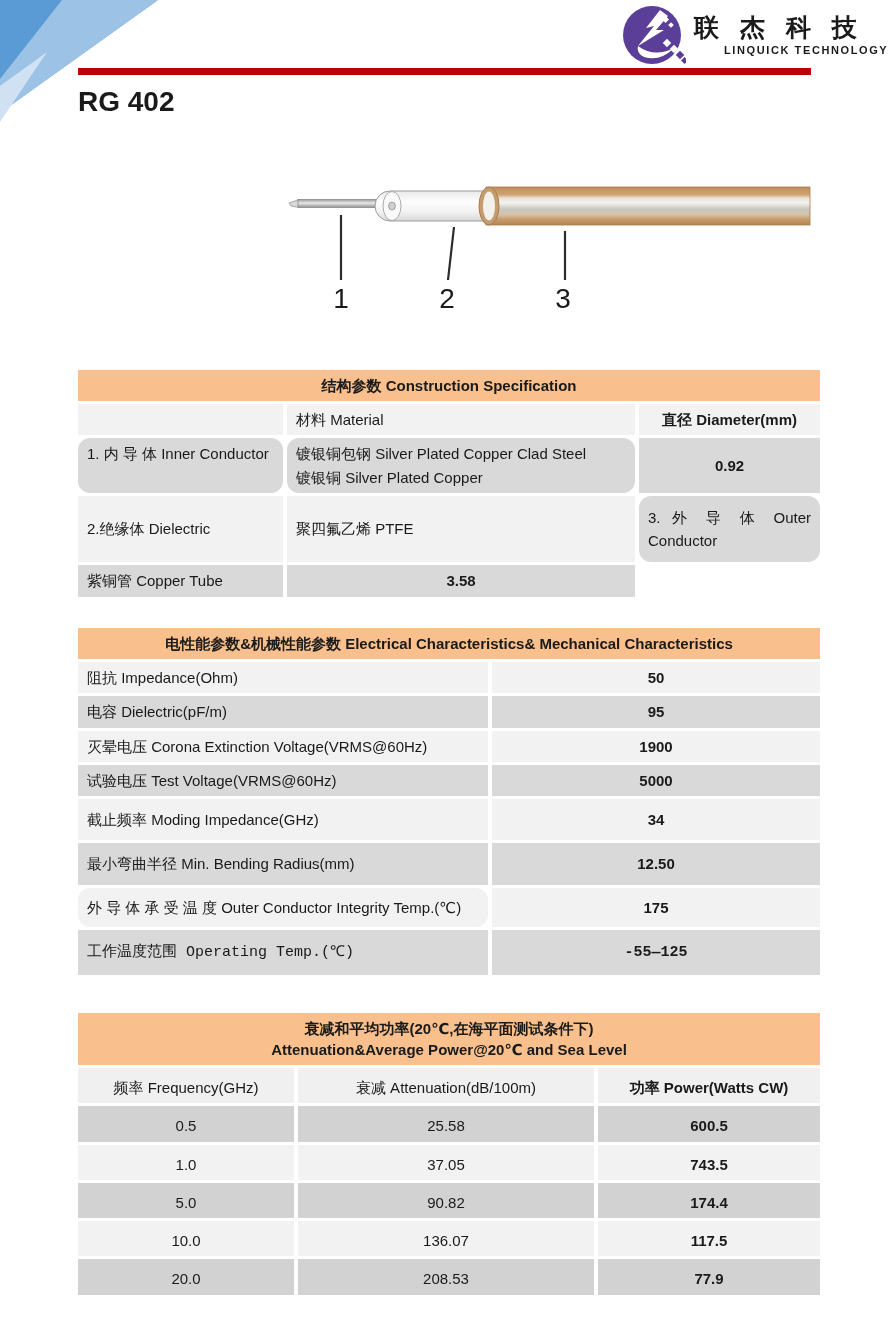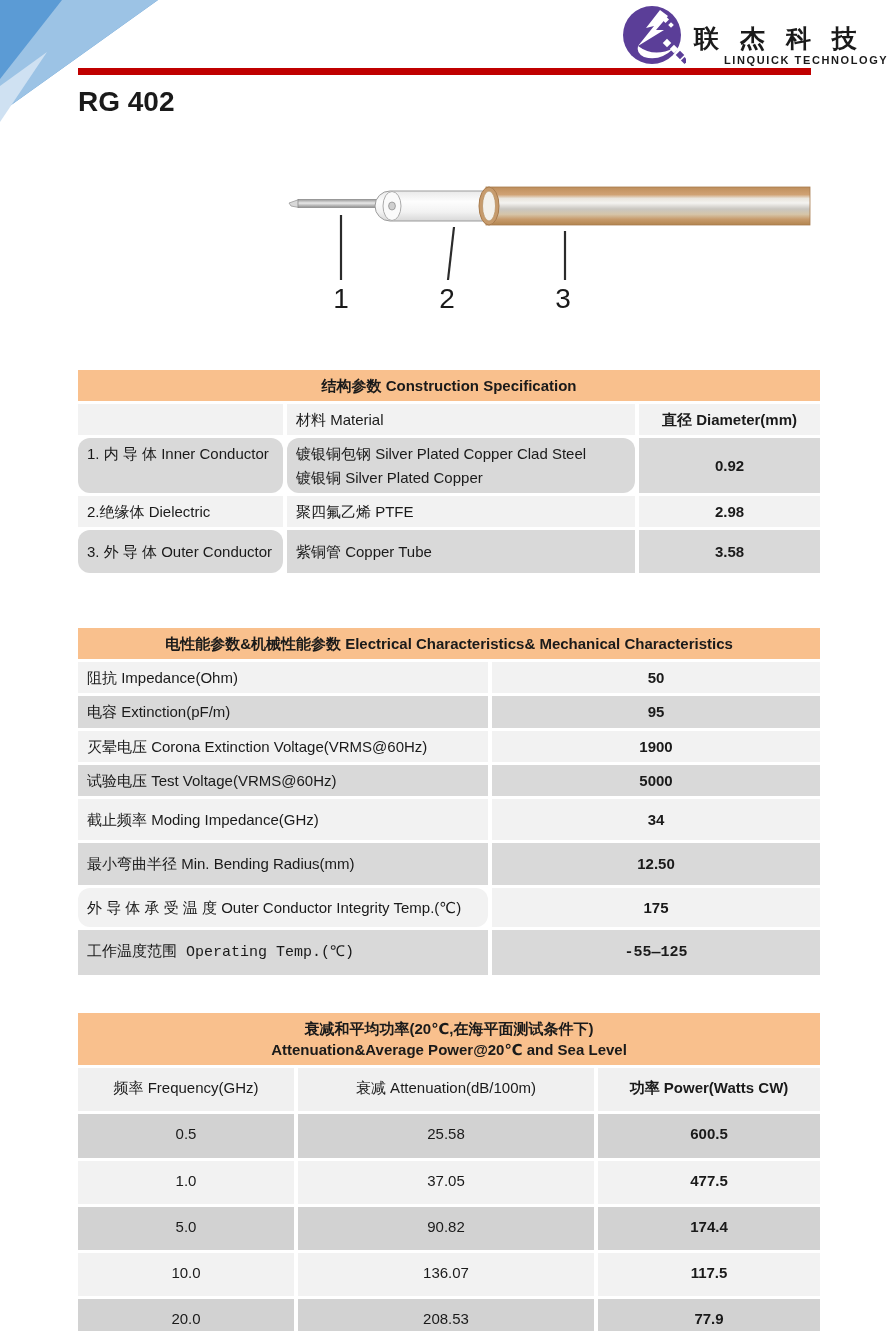--- a/index.html
+++ b/index.html
@@ -2,21 +2,21 @@
 <html><head>
 <meta charset="utf-8">
 <style>
   * { margin:0; padding:0; box-sizing:border-box; }
   html,body { background:#fff; }
   body {
     width:895px; height:1331px; position:relative; overflow:hidden;
     font-family:"Liberation Sans","DejaVu Sans",sans-serif; color:#1a1a1a;
   }
   .corner-deco { position:absolute; left:0; top:0; }
-  .logo { position:absolute; left:616px; top:4px; display:flex; align-items:flex-end; }
+  .logo { position:absolute; left:616px; top:4px; display:flex; align-items:center; }
   .logo-text { margin-left:8px; }
   .logo-cn { font-size:25px; font-weight:bold; letter-spacing:7px; line-height:1.1; white-space:nowrap; }
   .logo-en { font-size:11px; font-weight:bold; letter-spacing:1.6px; margin-top:2px; white-space:nowrap;padding-left:30px; }
   .red-line { position:absolute; left:78px; top:68px; width:733px; height:7px; background:#C00000; }
   .page-title { position:absolute; left:78px; top:86px; font-size:28px; font-weight:bold; }
   .diagram { position:absolute; left:0; top:175px; }
 
   .section { position:absolute; left:78px; width:742px; }
   .sec-construction { top:370px; }
   .sec-electrical  { top:628px; }
@@ -32,21 +32,21 @@
   .cell.block { display:block;border-radius:12px; }
   .center { justify-content:center; text-align:center; }
   .bold { font-weight:bold; }
   .just { text-align:justify; text-align-last:auto; display:block; }
   .bg-l { background:#F2F2F2; }
   .bg-g { background:#D9D9D9; }
   .bg-ga { background:#D2D2D2; }
   .bg-h { background:#F0F0F0; }
   .pad10 { padding-top:9px; padding-bottom:9px; }
   .pad12 { padding-top:11px; padding-bottom:11px;font-family:Liberation Mono, monospace; }
-  .att-cell { padding-top:8px; padding-bottom:12px; }
+  .att-cell { padding-top:8px; padding-bottom:4px; }
 </style>
 </head>
 <body>
 
 <svg class="corner-deco" width="175" height="130" viewBox="0 0 175 130">
   <polygon points="0,0 158,0 0,113" fill="#5B9BD5"></polygon>
   <polygon points="62,0 158,0 0,113 0,79" fill="#9CC3E5"></polygon>
   <polygon points="47,52 0,122 0,86" fill="#CFE1F2"></polygon>
 </svg>
 
@@ -133,37 +133,36 @@
         <span class="just">1. 内 导 体 Inner Conductor</span>
       </div>
     <div class="cell bg-g block">
       <div>镀银铜包钢 Silver Plated Copper Clad Steel</div>
       <div>镀银铜  Silver Plated Copper</div>
     </div>
     <div class="cell bg-g center bold">0.92</div>
 
     <div class="cell bg-l">2.绝缘体 Dielectric</div>
     <div class="cell bg-l">聚四氟乙烯 PTFE</div>
-    <div class="cell bg-l center bold">2.98</div>
 
     <div class="cell bg-g block" style="padding-top:10px;padding-bottom:10px;">
         <span class="just">3. 外 导 体 Outer Conductor</span>
       </div>
     <div class="cell bg-g">紫铜管 Copper Tube</div>
     <div class="cell bg-g center bold">3.58</div>
   </div>
 </div>
 
 <div class="section sec-electrical">
   <div class="tbl-title">电性能参数&amp;机械性能参数 Electrical Characteristics&amp; Mechanical Characteristics</div>
   <div class="grid2e">
     <div class="cell bg-l">阻抗 Impedance(Ohm)</div>
     <div class="cell bg-l center bold">50</div>
 
-    <div class="cell bg-g">电容 Extinction(pF/m)</div>
+    <div class="cell bg-g">电容 Dielectric(pF/m)</div>
     <div class="cell bg-g center bold">95</div>
 
     <div class="cell bg-l">灭晕电压 Corona Extinction Voltage(VRMS@60Hz)</div>
     <div class="cell bg-l center bold">1900</div>
 
     <div class="cell bg-g">试验电压 Test Voltage(VRMS@60Hz)</div>
     <div class="cell bg-g center bold">5000</div>
 
     <div class="cell bg-l pad10">截止频率 Moding Impedance(GHz)</div>
     <div class="cell bg-l center bold pad10">34</div>
@@ -190,21 +189,21 @@
     <div class="cell bg-h center att-cell">频率 Frequency(GHz)</div>
     <div class="cell bg-h center att-cell">衰减 Attenuation(dB/100m)</div>
     <div class="cell bg-h center bold att-cell">功率 Power(Watts CW)</div>
 
     <div class="cell bg-ga center att-cell">0.5</div>
     <div class="cell bg-ga center att-cell">25.58</div>
     <div class="cell bg-ga center bold att-cell">600.5</div>
 
     <div class="cell bg-l center att-cell">1.0</div>
     <div class="cell bg-l center att-cell">37.05</div>
-    <div class="cell bg-l center bold att-cell">477.5</div>
+    <div class="cell bg-l center bold att-cell">743.5</div>
 
     <div class="cell bg-ga center att-cell">5.0</div>
     <div class="cell bg-ga center att-cell">90.82</div>
     <div class="cell bg-ga center bold att-cell">174.4</div>
 
     <div class="cell bg-l center att-cell">10.0</div>
     <div class="cell bg-l center att-cell">136.07</div>
     <div class="cell bg-l center bold att-cell">117.5</div>
 
     <div class="cell bg-ga center att-cell">20.0</div>

